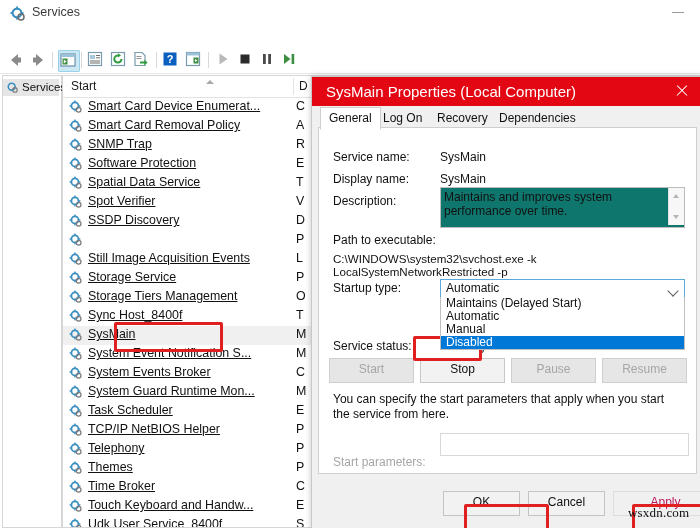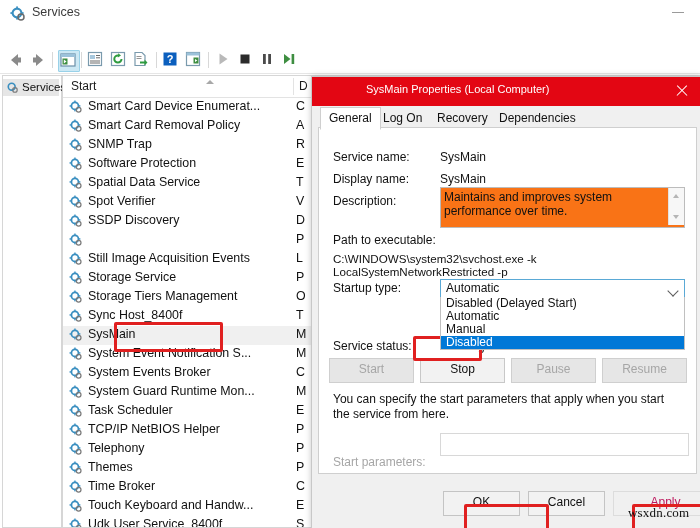--- a/index.html
+++ b/index.html
@@ -67,21 +67,21 @@
     border-left:4px solid transparent;border-right:4px solid transparent;
     border-bottom:4px solid #a8a8a8;
   }
 
   .list{position:absolute;left:0;top:21px;width:636px;height:430px;}
   .row{
     position:absolute;left:0;width:636px;height:19px;
   }
   .row .gicon{position:absolute;left:6px;top:2px;width:14px;height:14px;}
   .row .nm{
-    position:absolute;left:25px;top:1px;font-size:12.4px;color:#111;white-space:nowrap;
+    position:absolute;left:25px;top:1px;font-size:12.4px;color:#111;white-space:nowrap;text-decoration:underline;
   }
   .row .ds{
     position:absolute;left:233px;top:1px;font-size:12.4px;color:#111;white-space:nowrap;
   }
   .row.sel{background:#f0f0f0;}
 
   
   .anno{
     position:absolute;border:3px solid #e02020;border-radius:2px;
     pointer-events:none;
@@ -90,21 +90,21 @@
   
   .dialog{
     position:absolute;left:311px;top:76px;width:389px;height:452px;
     background:#f0f0f0;border:1px solid #c8c8c8;
     box-shadow:0 0 6px rgba(0,0,0,.22);
   }
   .dlg-title{
     position:absolute;left:0;top:0;width:389px;height:29px;background:#e30613;
   }
   .dlg-title .t{
-    position:absolute;left:14px;top:6px;font-size:11px;color:#fff;margin-left:40px;
+    position:absolute;left:14px;top:6px;font-size:15px;color:#fff;
   }
   .dlg-close{
     position:absolute;right:10px;top:5px;width:18px;height:18px;
   }
   .dlg-close:before,.dlg-close:after{
     content:"";position:absolute;left:2px;top:8px;width:14px;height:1.4px;background:#fff;
   }
   .dlg-close:before{transform:rotate(45deg);}
   .dlg-close:after{transform:rotate(-45deg);}
 
@@ -123,21 +123,21 @@
     position:absolute;left:6px;top:50px;width:377px;height:345px;
     background:#fff;border:1px solid #cfcfcf;
   }
 
   .fld-label{position:absolute;font-size:12px;color:#111;}
   .fld-label.dim{color:#a6a6a6;margin-top:20px;}
   .fld-value{position:absolute;font-size:12px;color:#111;}
 
   .desc-box{
     position:absolute;left:121px;top:59px;width:243px;height:39px;
-    border:1px solid #bcbcbc;background:#f97316;
+    border:1px solid #bcbcbc;background:#0f766e;
   }
   .desc-box .txt{
     position:absolute;left:3px;top:2px;width:216px;font-size:12px;color:#111;line-height:14px;
   }
   .desc-sb{
     position:absolute;right:0;top:0;width:15px;height:37px;background:#f7f7f7;
     border-left:1px solid #e2e2e2;
   }
   .arw{position:absolute;left:4px;width:0;height:0;
     border-left:3.5px solid transparent;border-right:3.5px solid transparent;}
@@ -685,21 +685,21 @@
 
       <span class="fld-label" style="left:14px;top:105px">Path to executable:</span>
       <span class="fld-value" style="left:14px;top:124px;font-size:11.6px">C:\WINDOWS\system32\svchost.exe -k LocalSystemNetworkRestricted -p</span>
 
       <span class="fld-label" style="left:14px;top:153px">Startup type:</span>
       <div class="combo">
         <span class="val">Automatic</span>
         <span class="chev"></span>
       </div>
       <div class="droplist">
-        <span class="dopt" style="top:0px">Disabled (Delayed Start)</span>
+        <span class="dopt" style="top:0px">Maintains (Delayed Start)</span>
         <span class="dopt" style="top:13px">Automatic</span>
         <span class="dopt" style="top:26px">Manual</span>
         <span class="dopt hl" style="top:39px">Disabled</span>
       </div>
 
       <span class="fld-label statusrow">Service status:</span>
       <span class="fld-value" style="left:121px;top:211px">Running</span>
 
       <div class="btnrow">
         <span class="wbtn" style="left:0px">Start</span>

